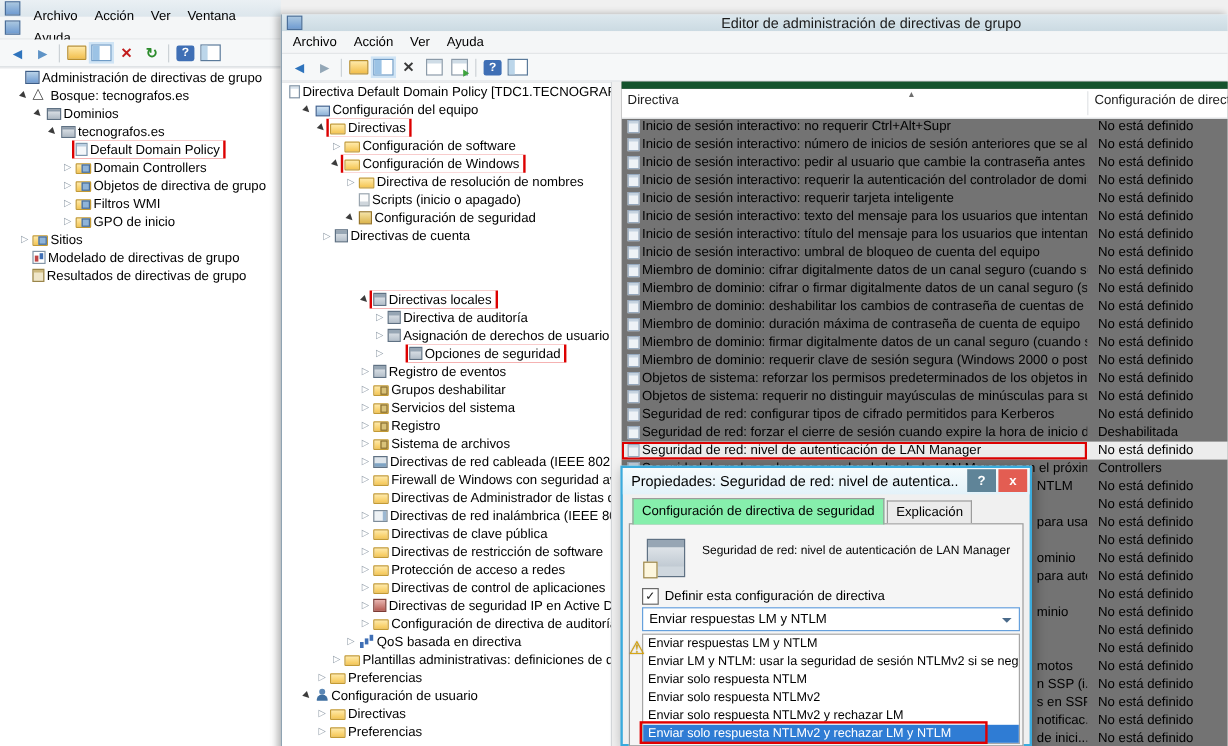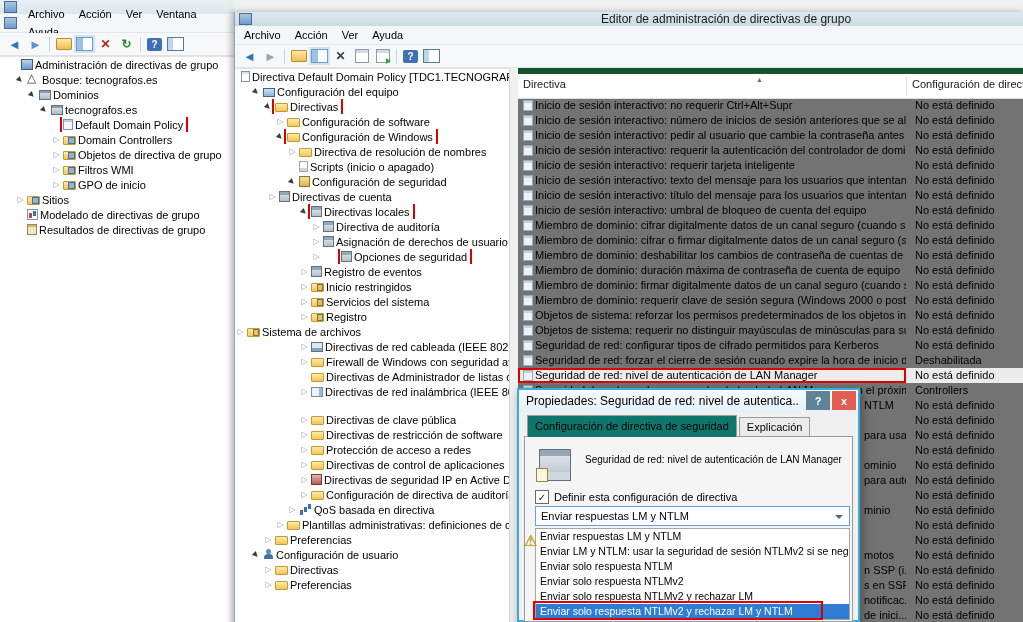--- a/index.html
+++ b/index.html
@@ -89,21 +89,21 @@
   .fragtext{margin-left:342px}
   .vcell{padding-left:9px;overflow:hidden}
   
   #dialog{position:absolute;left:517px;top:388px;width:343px;height:234px;background:#f0f0f0;border:2px solid #3aabdd;box-sizing:border-box;z-index:10;box-shadow:2px 3px 10px rgba(0,0,0,.35)}
   #dlg-titlebar{position:absolute;left:0;right:0;top:0;height:22px;background:linear-gradient(#f6fbfd,#e3f2f9);display:flex;align-items:center}
   #dlg-title{font-size:12px;padding-left:7px;white-space:nowrap;overflow:hidden;width:272px}
   #dlg-help{position:absolute;left:287px;top:1px;width:24px;height:19px;background:#5f8498;color:#fff;font-weight:bold;font-size:11px;display:flex;align-items:center;justify-content:center}
   #dlg-close{position:absolute;left:313px;top:1px;width:24px;height:19px;background:#e35d52;color:#fff;font-weight:bold;font-size:11px;display:flex;align-items:center;justify-content:center}
   #dlg-tabs{position:absolute;left:8px;top:26px;height:20px;display:flex;align-items:flex-end;font-size:11px;z-index:2}
   .tab{padding:2px 7px;border:1px solid #9c9c9c;border-bottom:none;background:#ebebeb;margin-right:2px;height:14px;line-height:14px}
-  .tab.active{background:#0f766e;height:17px;line-height:17px;position:relative;top:1px}
+  .tab.active{background:#86efac;height:17px;line-height:17px;position:relative;top:1px}
   #dlg-page{position:absolute;left:5px;right:5px;top:46px;bottom:-2px;border:1px solid #9c9c9c;background:#f5f5f5}
   #dlg-policy-icon{position:absolute;left:14px;top:12px;width:30px;height:30px;background:linear-gradient(#e8ecef,#b3bec9);border:1px solid #5f7183;box-shadow:inset 0 6px 0 #97a6b4, inset 0 -8px 0 #cfd7de}
   #dlg-policy-icon::after{content:"";position:absolute;left:-4px;bottom:-2px;width:10px;height:12px;background:#fdf6dd;border:1px solid #9a854a}
   #dlg-policy-label{position:absolute;left:60px;top:17px;font-size:10px;white-space:nowrap;overflow:hidden;max-width:272px}
   #dlg-checkbox-row{position:absolute;left:10px;top:53px;display:flex;align-items:center;font-size:11px}
   #dlg-checkbox{width:12px;height:12px;background:#fff;border:1px solid #6a6a6a;display:flex;align-items:center;justify-content:center;font-size:10px;color:#222;margin-right:5px}
   #dlg-combo{position:absolute;left:10px;top:69px;width:315px;height:20px;background:#fff;border:1px solid #66a0dc;box-sizing:border-box;font-size:11px;line-height:18px}
   #dlg-combo-text{padding-left:5px}
   #dlg-combo-chevron{position:absolute;right:6px;top:8px;width:0;height:0;border-left:4px solid transparent;border-right:4px solid transparent;border-top:4px solid #4a6a8a}
   #dlg-dropdown{position:absolute;left:10px;top:91px;width:315px;background:#fff;border:1px solid #a6a6a6;box-sizing:border-box;z-index:3}
@@ -331,21 +331,21 @@
             <span class="lbl">Configuración de seguridad</span>
           </span>
         </div>
         <div class="tree-row" style="padding-left: 32px; text-align: right;">
           <span class="exp c"></span>
           <span class="lbl-wrap">
             <span class="ic ic-server"></span>
             <span class="lbl">Directivas de cuenta</span>
           </span>
         </div>
-        <div class="tree-row" style="padding-left: 64px;">
+        <div class="tree-row" style="padding-left: 64px; margin-top: 38px;">
           <span class="exp e"></span>
           <span class="lbl-wrap rbx">
             <span class="ic ic-server"></span>
             <span class="lbl">Directivas locales</span>
           </span>
         </div>
         <div class="tree-row" style="padding-left: 76px;">
           <span class="exp c"></span>
           <span class="lbl-wrap">
             <span class="ic ic-server"></span>
@@ -370,38 +370,38 @@
           <span class="exp c"></span>
           <span class="lbl-wrap">
             <span class="ic ic-server"></span>
             <span class="lbl">Registro de eventos</span>
           </span>
         </div>
         <div class="tree-row" style="padding-left: 64px;">
           <span class="exp c"></span>
           <span class="lbl-wrap">
             <span class="ic ic-folder-lock"></span>
-            <span class="lbl">Inicio restringidos</span>
+            <span class="lbl">Grupos deshabilitar</span>
           </span>
         </div>
         <div class="tree-row" style="padding-left: 64px;">
           <span class="exp c"></span>
           <span class="lbl-wrap">
             <span class="ic ic-folder-lock"></span>
             <span class="lbl">Servicios del sistema</span>
           </span>
         </div>
         <div class="tree-row" style="padding-left: 64px;">
           <span class="exp c"></span>
           <span class="lbl-wrap">
             <span class="ic ic-folder-lock"></span>
             <span class="lbl">Registro</span>
           </span>
         </div>
-        <div class="tree-row" style="">
+        <div class="tree-row" style="padding-left: 64px;">
           <span class="exp c"></span>
           <span class="lbl-wrap">
             <span class="ic ic-folder-lock"></span>
             <span class="lbl">Sistema de archivos</span>
           </span>
         </div>
         <div class="tree-row" style="padding-left: 64px;">
           <span class="exp c"></span>
           <span class="lbl-wrap">
             <span class="ic ic-wired"></span>
@@ -422,21 +422,21 @@
             <span class="lbl">Directivas de Administrador de listas de redes</span>
           </span>
         </div>
         <div class="tree-row" style="padding-left: 64px;">
           <span class="exp c"></span>
           <span class="lbl-wrap">
             <span class="ic ic-wireless"></span>
             <span class="lbl">Directivas de red inalámbrica (IEEE 802.11)</span>
           </span>
         </div>
-        <div class="tree-row" style="padding-left: 64px; margin-top: 13px;">
+        <div class="tree-row" style="padding-left: 64px;">
           <span class="exp c"></span>
           <span class="lbl-wrap">
             <span class="ic ic-folder"></span>
             <span class="lbl">Directivas de clave pública</span>
           </span>
         </div>
         <div class="tree-row" style="padding-left: 64px;">
           <span class="exp c"></span>
           <span class="lbl-wrap">
             <span class="ic ic-folder"></span>

